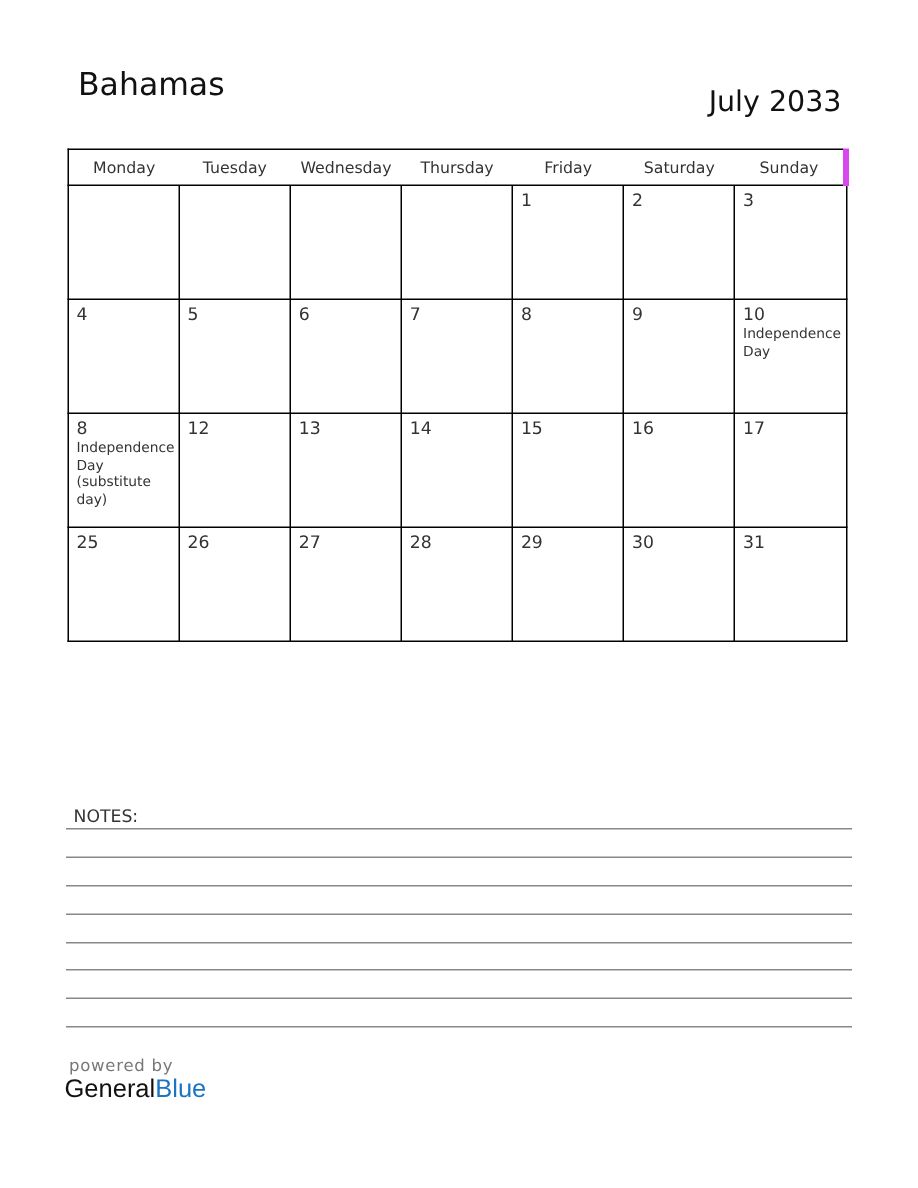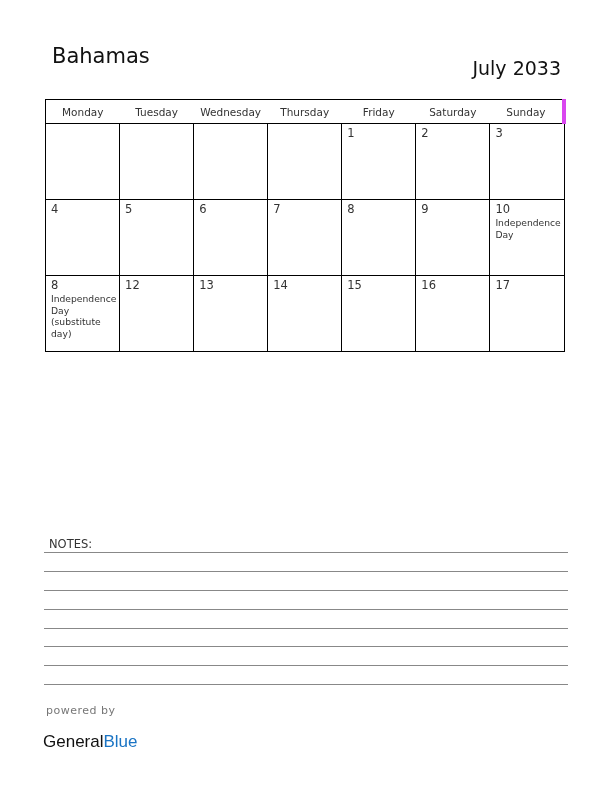--- a/index.html
+++ b/index.html
@@ -9,21 +9,21 @@
   table.cal{position:absolute;left:45px;top:99px;width:521px;border-collapse:collapse;table-layout:fixed;}
   table.cal th{height:23px;border-top:1px solid #000;border-bottom:1px solid #000;font-weight:normal;font-size:10.5px;color:#333;padding:0;}
   table.cal th:first-child{border-left:1px solid #000;}
   table.cal th:last-child{border-right:4px solid #d946ef;}
   table.cal td{border:1px solid #000;height:76px;vertical-align:top;padding:3px 5px;font-size:11px;color:#333;box-sizing:border-box;}
   .dn{display:block;font-size:11.5px;line-height:13px;}
   .ev{display:block;font-size:9.2px;line-height:11.5px;margin-top:1px;color:#333;}
   .notes-label{position:absolute;left:49px;top:537px;font-size:11.5px;color:#333;text-align:right;}
   .nline{position:absolute;left:44px;width:524px;height:1px;background:#888;}
   .powered{position:absolute;left:46px;top:704px;font-size:11px;color:#777;letter-spacing:.5px;}
-  .brand{position:absolute;left:43px;top:716px;font-size:17px;color:#111;font-family:"Liberation Sans",sans-serif;margin-top:16px;}
+  .brand{position:absolute;left:43px;top:716px;font-size:17px;color:#111;font-family:"Liberation Sans",sans-serif;}
   .brand .blue{color:#1a74c4;}
 </style>
 </head>
 <body>
 
 <div class="title">Bahamas</div>
 <div class="month">July 2033</div>
 
 <table class="cal">
   <thead>
@@ -102,20 +102,43 @@
         <td>
           <span class="dn">15</span>
         </td>
         <td>
           <span class="dn">16</span>
         </td>
         <td>
           <span class="dn">17</span>
         </td>
       </tr>
+      <tr>
+        <td>
+          <span class="dn">25</span>
+        </td>
+        <td>
+          <span class="dn">26</span>
+        </td>
+        <td>
+          <span class="dn">27</span>
+        </td>
+        <td>
+          <span class="dn">28</span>
+        </td>
+        <td>
+          <span class="dn">29</span>
+        </td>
+        <td>
+          <span class="dn">30</span>
+        </td>
+        <td>
+          <span class="dn">31</span>
+        </td>
+      </tr>
     </tbody>
 </table>
 
 <div class="notes-label">NOTES:</div>
 <div class="nline" style="top:552px"></div>
 <div class="nline" style="top:571px"></div>
 <div class="nline" style="top:590px"></div>
 <div class="nline" style="top:609px"></div>
 <div class="nline" style="top:628px"></div>
 <div class="nline" style="top:646px"></div>

